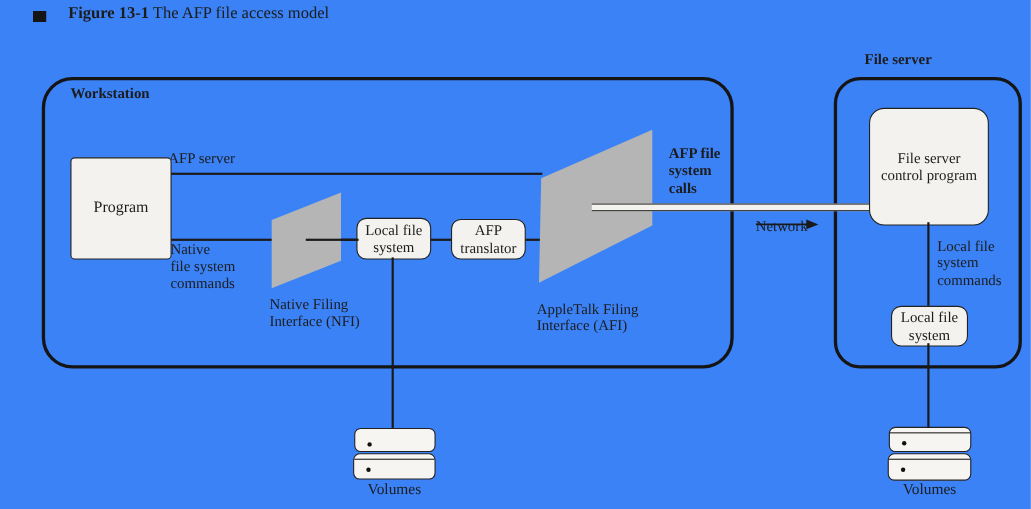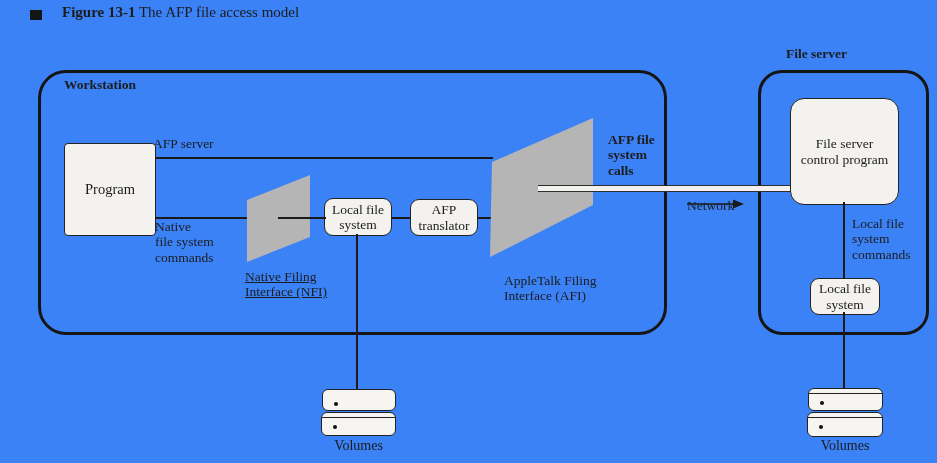--- a/index.html
+++ b/index.html
@@ -113,36 +113,36 @@
 commands</div>
 
   <div class="abs nodebox program-box">
     <span>Program</span>
   </div>
 
   <svg class="abs para-svg" style="left:245px;top:173px;" width="68" height="92">
     <polygon points="2,27 65,2 65,64 2,89" stroke-width="1.6" fill="#b5b5b5"></polygon>
   </svg>
   <div class="abs nfi-inner-line"></div>
-  <div class="abs lbl" style="left:245px;top:269px;text-decoration:underline;">Native Filing
+  <div class="abs lbl" style="left:245px;top:269px;">Native Filing
 Interface (NFI)</div>
 
   <div class="abs nodebox lfs-box">
     <span class="lbl" style="font-size:13.5px;">Local file
 system</span>
   </div>
   <div class="abs nodebox afp-box">
     <span class="lbl" style="font-size:13.5px;">AFP
 translator</span>
   </div>
 
   <svg class="abs para-svg" style="left:488px;top:114px;" width="112" height="148">
     <polygon points="4,48 105,4 105,91 2,143" stroke-width="1.8" fill="#b5b5b5"></polygon>
   </svg>
-  <div class="abs lbl" style="left:504px;top:273px;">AppleTalk Filing
+  <div class="abs lbl" style="left:488px;top:273px;">AppleTalk Filing
 Interface (AFI)</div>
   <div class="abs lbl" style="left:608px;top:132px;font-weight:bold;">AFP file
 system
 calls</div>
 
   <div class="abs double-line"></div>
   <div class="abs lbl" style="left:687px;top:166px;margin-top:32px;">Network</div>
   <svg class="abs" style="left:687px;top:197px;z-index:2;" width="58" height="14">
     <line x1="0" y1="7" x2="47" y2="7" stroke="#1a1a1a" stroke-width="1.6"></line>
     <polygon points="46,2.5 57,7 46,11.5" fill="#1a1a1a"></polygon>

